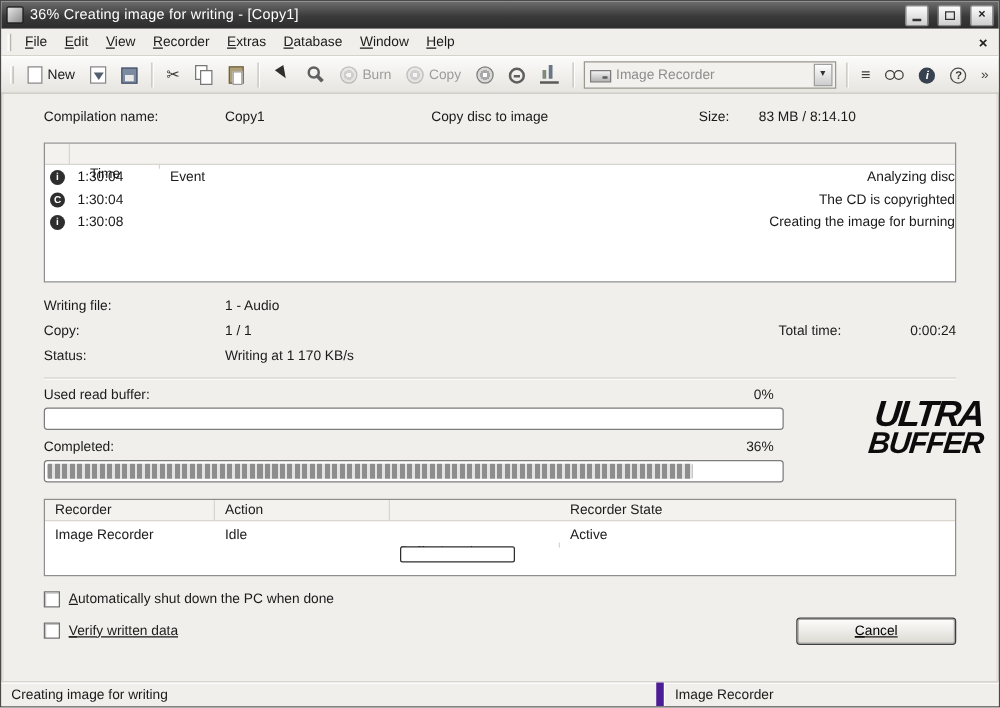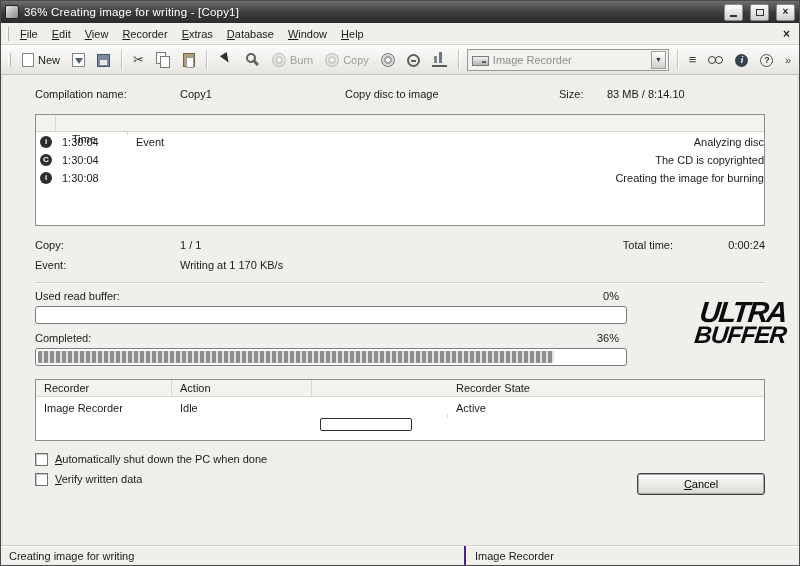--- a/index.html
+++ b/index.html
@@ -177,38 +177,38 @@
   .rec-header { display: flex; height: 17px; background: #f3f2ef; border-bottom: 1px solid #d9d6cf; }
   .rec-header .hc { border-right: 1px solid #d9d6cf; padding: 2px 8px; }
   .rc1 { width: 136px; } .rc2 { width: 140px; } .rc3 { width: 136px; margin-top: 34px; } .rc4 { flex: 1; border-right: none !important; }
   .rec-row { display: flex; align-items: center; height: 22px; }
   .rec-row .rc1, .rec-row .rc2, .rec-row .rc3, .rec-row .rc4 { padding: 0 8px; }
   .mini-bar { width: 92px; height: 13px; background: #fff; border: 1px solid #2e2e2e; border-radius: 2px; padding: 1px; }
   .mini-fill { height: 100%; background: #9a9a9a; }
   .opt-row { display: flex; align-items: center; margin-top: 10px; height: 16px; }
   .cb { width: 13px; height: 13px; background: #fff; border: 1px solid #707070;
     box-shadow: inset 1px 1px 0 #c4c4c4; margin-right: 7px; flex: 0 0 13px; }
-  .cancel-row { display: flex; margin-top: 6px; height: 23px; }
+  .cancel-row { display: flex; align-items: center; margin-top: 6px; height: 23px; text-decoration: underline; }
   .cancel-btn {
     margin-left: auto; width: 128px; height: 22px;
     background: linear-gradient(#fdfdfc,#dcd9d2);
     border: 1px solid #3f3f3f; border-radius: 3px;
     box-shadow: inset 0 0 0 1px #a9a9a9;
     font-family: "Liberation Sans", sans-serif; font-size: 11px;
     display: flex; align-items: center; justify-content: center;
   }
   
   .statusbar {
     height: 20px; flex: 0 0 20px;
     background: #f1efec; border-top: 1px solid #cfccc4;
     box-shadow: inset 0 1px 0 #fff;
     display: flex; align-items: center;
   }
-  .sb-left { width: 465px; height: 100%; display: flex; align-items: center;
-    padding-left: 8px; border-right: 2px solid #4c1d95; box-shadow: 1px 0 0 #fff; }
+  .sb-left { width: 530px; height: 100%; display: flex; align-items: center;
+    padding-left: 8px; border-right: 6px solid #4c1d95; box-shadow: 1px 0 0 #fff; }
   .sb-right { padding-left: 9px; }
   u { text-decoration: underline; }
 </style>
 </head>
 <body>
 
 <div class="window">
 
   <div class="titlebar">
     <span class="app-icon"></span>
@@ -337,27 +337,31 @@
         <span class="lr-icon">
             <span class="log-ic">i</span>
           </span>
         <span class="lr-time">1:30:08</span>
         <span class="lr-event">Creating the image for burning</span>
       </div>
     </div>
 
     <div class="fields">
       <div class="frow">
+        <span class="f-lbl">Writing file:</span>
+        <span class="f-val">1 - Audio</span>
+      </div>
+      <div class="frow">
         <span class="f-lbl">Copy:</span>
         <span class="f-val">1 / 1</span>
         <span class="f-rlbl">Total time:</span>
         <span class="f-rval">0:00:24</span>
       </div>
       <div class="frow">
-        <span class="f-lbl">Event:</span>
+        <span class="f-lbl">Status:</span>
         <span class="f-val">Writing at 1 170 KB/s</span>
       </div>
     </div>
 
     <hr class="etched">
 
     <div class="buffer-section">
       <div class="buf-row">
         <span>Used read buffer:</span>
         <span class="buf-pct">0%</span>

